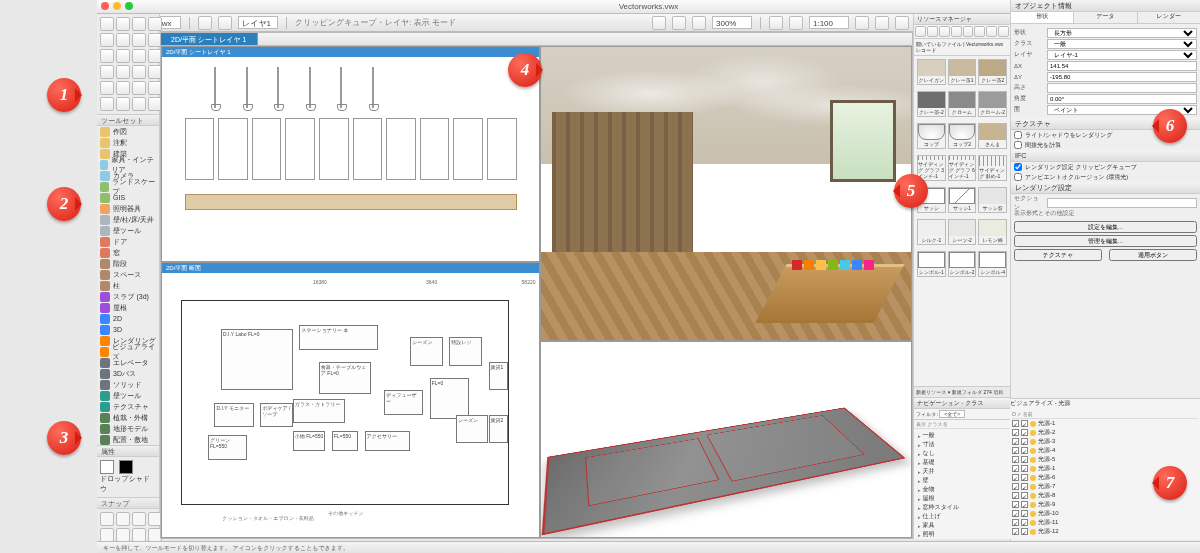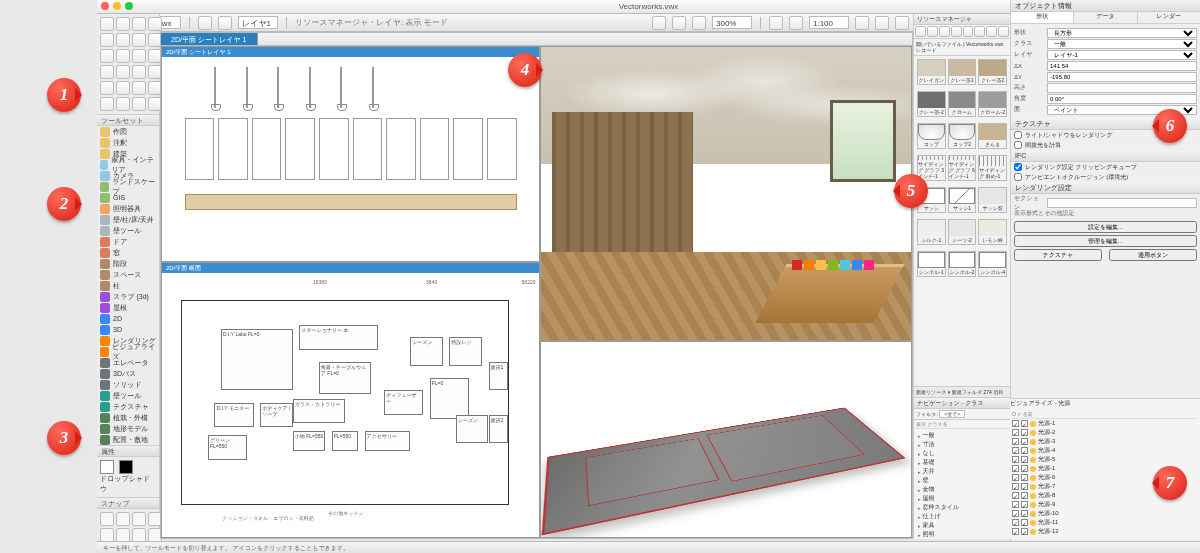--- a/index.html
+++ b/index.html
@@ -218,21 +218,21 @@
   <span>Vectorworks.vwx</span>
 </div>
 
 <div class="maintoolbar">
   <span class="field" style="min-width:80px">× Vectorworks.vwx</span>
   <span class="sep"></span>
   <span class="tbtn"></span>
   <span class="tbtn"></span>
   <span class="field">レイヤ1</span>
   <span class="sep"></span>
-  <span style="color:#777">リソースマネージャ・レイヤ: 表示 モード</span>
+  <span style="color:#777">クリッピングキューブ・レイヤ: 表示 モード</span>
   <span style="flex:1"></span>
   <span class="tbtn"></span>
   <span class="tbtn"></span>
   <span class="tbtn"></span>
   <span class="field">300%</span>
   <span class="sep"></span>
   <span class="tbtn"></span>
   <span class="tbtn"></span>
   <span class="field">1:100</span>
   <span class="tbtn"></span>

